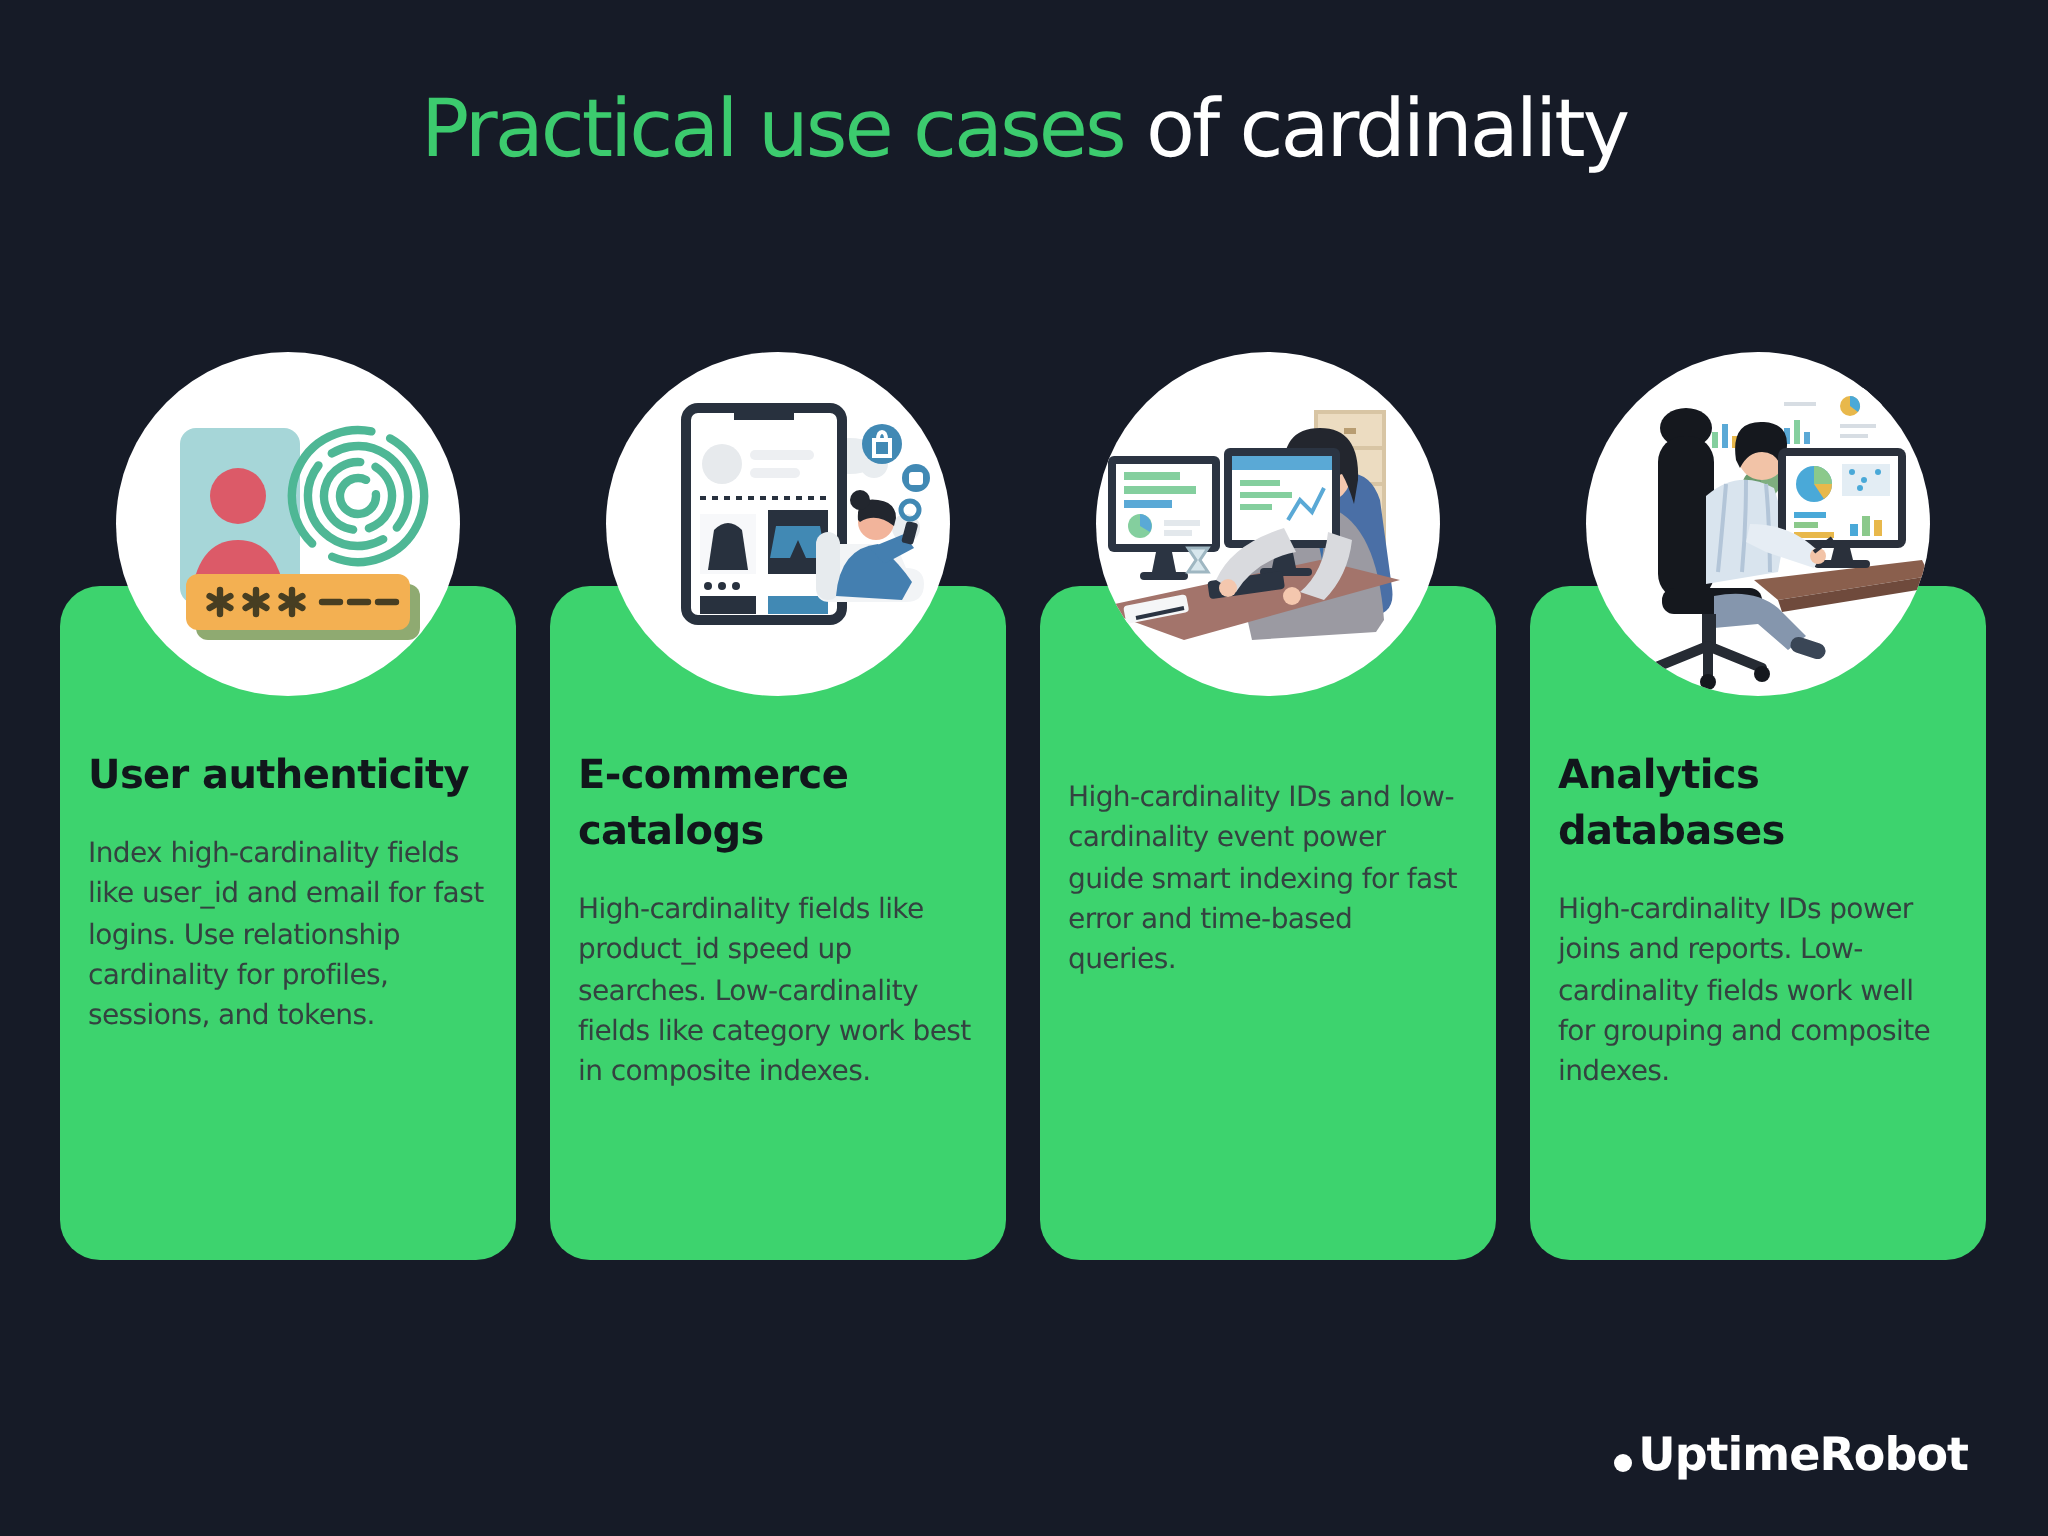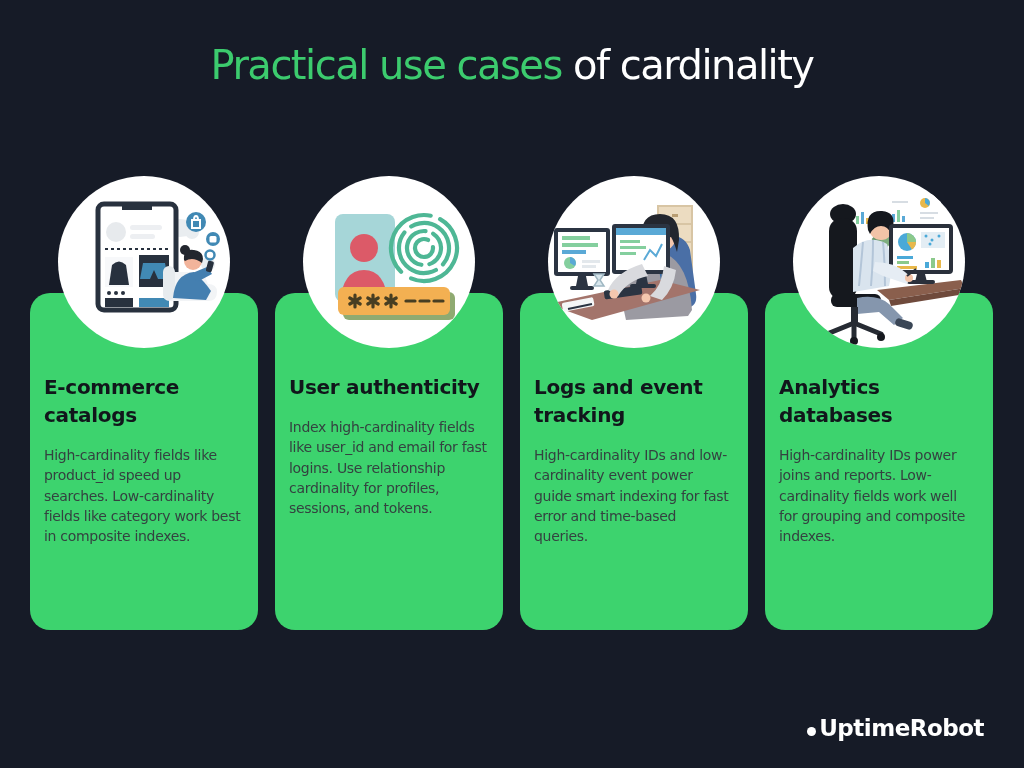--- a/index.html
+++ b/index.html
@@ -48,20 +48,56 @@
     width:9px; height:9px; border-radius:50%; background:#ffffff;
     margin:0 3px 5px 0;
   }
 </style>
 </head>
 <body>
 
 <h1 class="title"><span class="hl">Practical use cases</span><span> of cardinality</span></h1>
 
 <div class="cards-row">
+
+  <div class="col">
+    <div class="circle">
+      <svg viewBox="0 0 172 172">
+        <rect x="32" y="38" width="60" height="88" rx="8" fill="#a6d6d8"></rect>
+        <circle cx="61" cy="72" r="14" fill="#dc5a68"></circle>
+        <path d="M37 126 q3 -32 24 -32 q21 0 24 32 z" fill="#dc5a68"></path>
+        <g fill="none" stroke="#4eb795" stroke-width="4.2" stroke-linecap="round">
+          <circle cx="121" cy="72" r="9" stroke-dasharray="40 9" transform="rotate(40 121 72)"></circle>
+          <circle cx="121" cy="72" r="17" stroke-dasharray="30 8 52 8" transform="rotate(-30 121 72)"></circle>
+          <circle cx="121" cy="72" r="25" stroke-dasharray="60 9 70 9" transform="rotate(80 121 72)"></circle>
+          <circle cx="121" cy="72" r="33" stroke-dasharray="70 10 100 12" transform="rotate(160 121 72)"></circle>
+        </g>
+        <rect x="40" y="116" width="112" height="28" rx="6" fill="#8faa71"></rect>
+        <rect x="35" y="111" width="112" height="28" rx="6" fill="#f3b052"></rect>
+        <g stroke="#473e22" stroke-width="3.2" stroke-linecap="round">
+          <line x1="52" y1="119" x2="52" y2="131"></line>
+          <line x1="46.8" y1="122" x2="57.2" y2="128"></line>
+          <line x1="46.8" y1="128" x2="57.2" y2="122"></line>
+          <line x1="70" y1="119" x2="70" y2="131"></line>
+          <line x1="64.8" y1="122" x2="75.2" y2="128"></line>
+          <line x1="64.8" y1="128" x2="75.2" y2="122"></line>
+          <line x1="88" y1="119" x2="88" y2="131"></line>
+          <line x1="82.8" y1="122" x2="93.2" y2="128"></line>
+          <line x1="82.8" y1="128" x2="93.2" y2="122"></line>
+          <line x1="103" y1="125" x2="112" y2="125"></line>
+          <line x1="117" y1="125" x2="126" y2="125"></line>
+          <line x1="131" y1="125" x2="140" y2="125"></line>
+        </g>
+      </svg>
+    </div>
+    <div class="card">
+      <h2>User authenticity</h2>
+      <p>Index high-cardinality fields like user_id and email for fast logins. Use relationship cardinality for profiles, sessions, and tokens.</p>
+    </div>
+  </div>
 
   <div class="col">
     <div class="circle">
       <svg viewBox="0 0 172 172">
         <ellipse cx="122" cy="52" rx="15" ry="9" fill="#e9edf0"></ellipse>
         <circle cx="134" cy="56" r="7" fill="#e9edf0"></circle>
         <circle cx="150" cy="88" r="7" fill="#e9edf0"></circle>
         <rect x="40" y="28" width="78" height="106" rx="6" fill="#ffffff" stroke="#28313e" stroke-width="5"></rect>
         <rect x="64" y="27" width="30" height="7" fill="#28313e"></rect>
         <circle cx="58" cy="56" r="10" fill="#e7eaed"></circle>
@@ -88,56 +124,20 @@
         <circle cx="138" cy="46" r="10" fill="#4189b4"></circle>
         <path d="M134 44 h8 v8 h-8 z M136 44 q0 -4 2 -4 q2 0 2 4" fill="none" stroke="#ffffff" stroke-width="2"></path>
         <circle cx="155" cy="63" r="7" fill="#4189b4"></circle>
         <rect x="151.5" y="60" width="7" height="6.5" rx="1.5" fill="#ffffff"></rect>
         <circle cx="152" cy="79" r="4.5" fill="none" stroke="#4189b4" stroke-width="2.5"></circle>
       </svg>
     </div>
     <div class="card">
       <h2>E-commerce catalogs</h2>
       <p>High-cardinality fields like product_id speed up searches. Low-cardinality fields like category work best in composite indexes.</p>
-    </div>
-  </div>
-
-  <div class="col">
-    <div class="circle">
-      <svg viewBox="0 0 172 172">
-        <rect x="32" y="38" width="60" height="88" rx="8" fill="#a6d6d8"></rect>
-        <circle cx="61" cy="72" r="14" fill="#dc5a68"></circle>
-        <path d="M37 126 q3 -32 24 -32 q21 0 24 32 z" fill="#dc5a68"></path>
-        <g fill="none" stroke="#4eb795" stroke-width="4.2" stroke-linecap="round">
-          <circle cx="121" cy="72" r="9" stroke-dasharray="40 9" transform="rotate(40 121 72)"></circle>
-          <circle cx="121" cy="72" r="17" stroke-dasharray="30 8 52 8" transform="rotate(-30 121 72)"></circle>
-          <circle cx="121" cy="72" r="25" stroke-dasharray="60 9 70 9" transform="rotate(80 121 72)"></circle>
-          <circle cx="121" cy="72" r="33" stroke-dasharray="70 10 100 12" transform="rotate(160 121 72)"></circle>
-        </g>
-        <rect x="40" y="116" width="112" height="28" rx="6" fill="#8faa71"></rect>
-        <rect x="35" y="111" width="112" height="28" rx="6" fill="#f3b052"></rect>
-        <g stroke="#473e22" stroke-width="3.2" stroke-linecap="round">
-          <line x1="52" y1="119" x2="52" y2="131"></line>
-          <line x1="46.8" y1="122" x2="57.2" y2="128"></line>
-          <line x1="46.8" y1="128" x2="57.2" y2="122"></line>
-          <line x1="70" y1="119" x2="70" y2="131"></line>
-          <line x1="64.8" y1="122" x2="75.2" y2="128"></line>
-          <line x1="64.8" y1="128" x2="75.2" y2="122"></line>
-          <line x1="88" y1="119" x2="88" y2="131"></line>
-          <line x1="82.8" y1="122" x2="93.2" y2="128"></line>
-          <line x1="82.8" y1="128" x2="93.2" y2="122"></line>
-          <line x1="103" y1="125" x2="112" y2="125"></line>
-          <line x1="117" y1="125" x2="126" y2="125"></line>
-          <line x1="131" y1="125" x2="140" y2="125"></line>
-        </g>
-      </svg>
-    </div>
-    <div class="card">
-      <h2>User authenticity</h2>
-      <p>Index high-cardinality fields like user_id and email for fast logins. Use relationship cardinality for profiles, sessions, and tokens.</p>
     </div>
   </div>
 
   <div class="col">
     <div class="circle">
       <svg viewBox="0 0 172 172">
         <rect x="110" y="30" width="34" height="70" fill="#ecdcc1" stroke="#d8c5a4" stroke-width="2"></rect>
         <line x1="110" y1="48" x2="144" y2="48" stroke="#d8c5a4" stroke-width="2"></line>
         <line x1="110" y1="66" x2="144" y2="66" stroke="#d8c5a4" stroke-width="2"></line>
         <line x1="110" y1="84" x2="144" y2="84" stroke="#d8c5a4" stroke-width="2"></line>
@@ -174,21 +174,20 @@
         <rect x="56" y="112" width="38" height="9" rx="2" fill="#2b3442" transform="rotate(-8 75 116)"></rect>
         <rect x="14" y="124" width="32" height="9" rx="2" fill="#f5f6f7" transform="rotate(-11 30 128)"></rect>
         <line x1="20" y1="133" x2="44" y2="128" stroke="#2b3442" stroke-width="2"></line>
         <path d="M94 88 q-26 8 -34 26 l10 6 q10 -16 30 -20 z" fill="#d9dade"></path>
         <path d="M116 90 q-2 20 -14 30 l12 4 q12 -12 14 -30 z" fill="#d9dade"></path>
         <circle cx="66" cy="118" r="4.5" fill="#f4c7ae"></circle>
         <circle cx="98" cy="122" r="4.5" fill="#f4c7ae"></circle>
       </svg>
     </div>
     <div class="card">
-      <h2>Logs and event tracking</h2>
       <p>High-cardinality IDs and low-cardinality event power guide smart indexing for fast error and time-based queries.</p>
     </div>
   </div>
 
   <div class="col">
     <div class="circle">
       <svg viewBox="0 0 172 172">
         <rect x="60" y="26" width="20" height="26" fill="#ffffff"></rect>
         <rect x="63" y="40" width="3" height="8" fill="#84cf9e"></rect>
         <rect x="68" y="36" width="3" height="12" fill="#5aa9d6"></rect>

